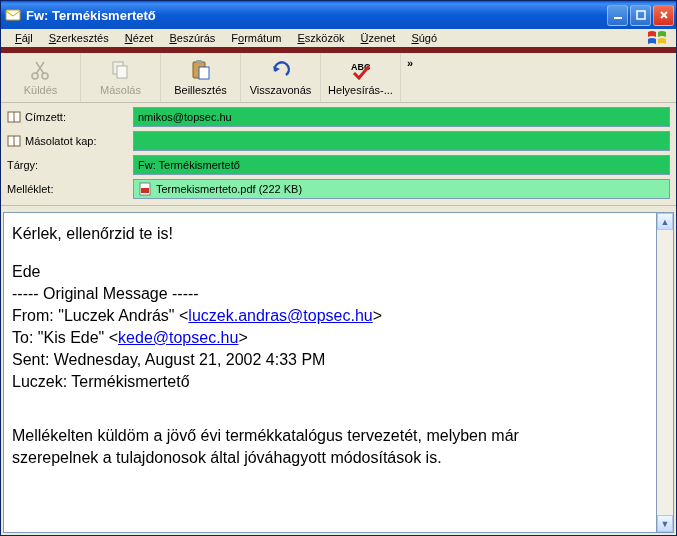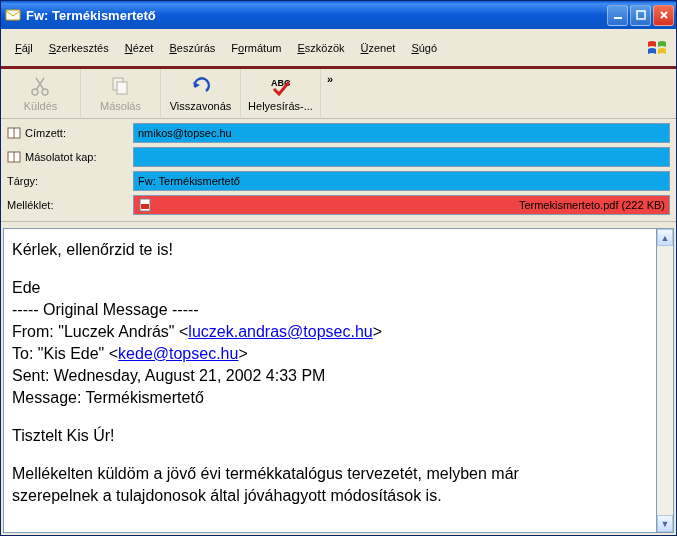--- a/index.html
+++ b/index.html
@@ -44,25 +44,25 @@
     align-items: center;
     justify-content: center;
     font-weight: bold;
     color: #fff;
     border: 1px solid #fff6;
   }
   .win-min, .win-max { background: linear-gradient(#5a9de8,#2a6fd0); }
   .win-close { background: linear-gradient(#f07050,#d83020); }
   .menubar {
     background: #ECE9D8;
-    height: 40px;
+    height: 24px;
     display: flex;
     align-items: center;
     padding: 0 6px;
-    border-bottom: 3px solid #7f1d1d;
+    border-bottom: 6px solid #7f1d1d;
   }
   .menu-item {
     padding: 2px 8px;
     cursor: default;
   }
   .menu-item u { text-decoration: underline; }
   .menu-logo {
     width: 24px;
     height: 20px;
     margin-left: auto;
@@ -114,36 +114,35 @@
     display: flex;
     align-items: center;
     gap: 4px;
     font-size: 11px;
   }
   .field-label svg { width: 14px; height: 12px; }
   .field-input {
     flex: 1;
     height: 20px;
     border: 1px solid #7F9DB9;
-    background: #0ea5e9;
+    background: #22c55e;
     font-family: Tahoma, Arial, sans-serif;
     font-size: 11px;
     padding: 0 4px;
   }
   .attachment-box {
     flex: 1;
     height: 20px;
     border: 1px solid #7F9DB9;
-    background: #ef4444;
+    background: #86efac;
     display: flex;
     align-items: center;
     gap: 4px;
     padding: 0 4px;
     font-size: 11px;
-    justify-content: space-between;
   }
   .body-wrap {
     flex: 1;
     display: flex;
     border: 2px solid #ECE9D8;
     border-top: 6px solid #ECE9D8;
   }
   .body-area {
     flex: 1;
     background: #fff;
@@ -235,20 +234,28 @@
     </div>
     <div class="tool-btn disabled">
       <svg class="tb-icon" viewBox="0 0 22 22">
           <rect x="3" y="3" width="10" height="12" fill="#f0f0e8" stroke="#b0b0a0"></rect>
           <rect x="7" y="7" width="10" height="12" fill="#f8f8f4" stroke="#b0b0a0"></rect>
         </svg>
       <span>Másolás</span>
     </div>
     <div class="tool-btn">
       <svg class="tb-icon" viewBox="0 0 22 22">
+          <rect x="3" y="3" width="12" height="16" rx="1" fill="#d0a050" stroke="#806020"></rect>
+          <rect x="6" y="1" width="6" height="4" rx="1" fill="#a0a0a0"></rect>
+          <rect x="9" y="8" width="10" height="12" fill="#fff" stroke="#3060c0"></rect>
+        </svg>
+      <span>Beillesztés</span>
+    </div>
+    <div class="tool-btn">
+      <svg class="tb-icon" viewBox="0 0 22 22">
           <path d="M16 16 A7 7 0 1 0 5 12" fill="none" stroke="#2050c0" stroke-width="2.5"></path>
           <path d="M3 7 L5 13 L10 10 Z" fill="#2050c0"></path>
         </svg>
       <span>Visszavonás</span>
     </div>
     <div class="tool-btn">
       <svg class="tb-icon" viewBox="0 0 22 22">
           <text x="1" y="11" font-size="9" font-weight="bold" fill="#000">ABC</text>
           <path d="M4 14 L9 19 L19 7" stroke="#d02020" stroke-width="3" fill="none"></path>
         </svg>
@@ -302,23 +309,22 @@
 
   <div class="body-wrap">
     <div class="body-area">
       <p>Kérlek, ellenőrzid te is!</p>
       <div class="para-spacer"></div>
       <p>Ede</p>
       <p>----- Original Message -----</p>
       <p><span>From: "Luczek András" &lt;</span><a href="#">luczek.andras@topsec.hu</a><span>&gt;</span></p>
       <p><span>To: "Kis Ede" &lt;</span><a href="#">kede@topsec.hu</a><span>&gt;</span></p>
       <p>Sent: Wednesday, August 21, 2002 4:33 PM</p>
-      <p>Message: Termékismertető</p>
+      <p>Luczek: Termékismertető</p>
       <div class="para-spacer"></div>
-      <p>Tisztelt Kis Úr!</p>
       <div class="para-spacer"></div>
       <p>Mellékelten küldöm a jövő évi termékkatalógus tervezetét, melyben már</p>
       <p>szerepelnek a tulajdonosok által jóváhagyott módosítások is.</p>
     </div>
     <div class="scrollbar">
       <div class="sb-btn">
           <span>▲</span>
         </div>
       <div class="sb-track"></div>
       <div class="sb-btn">

